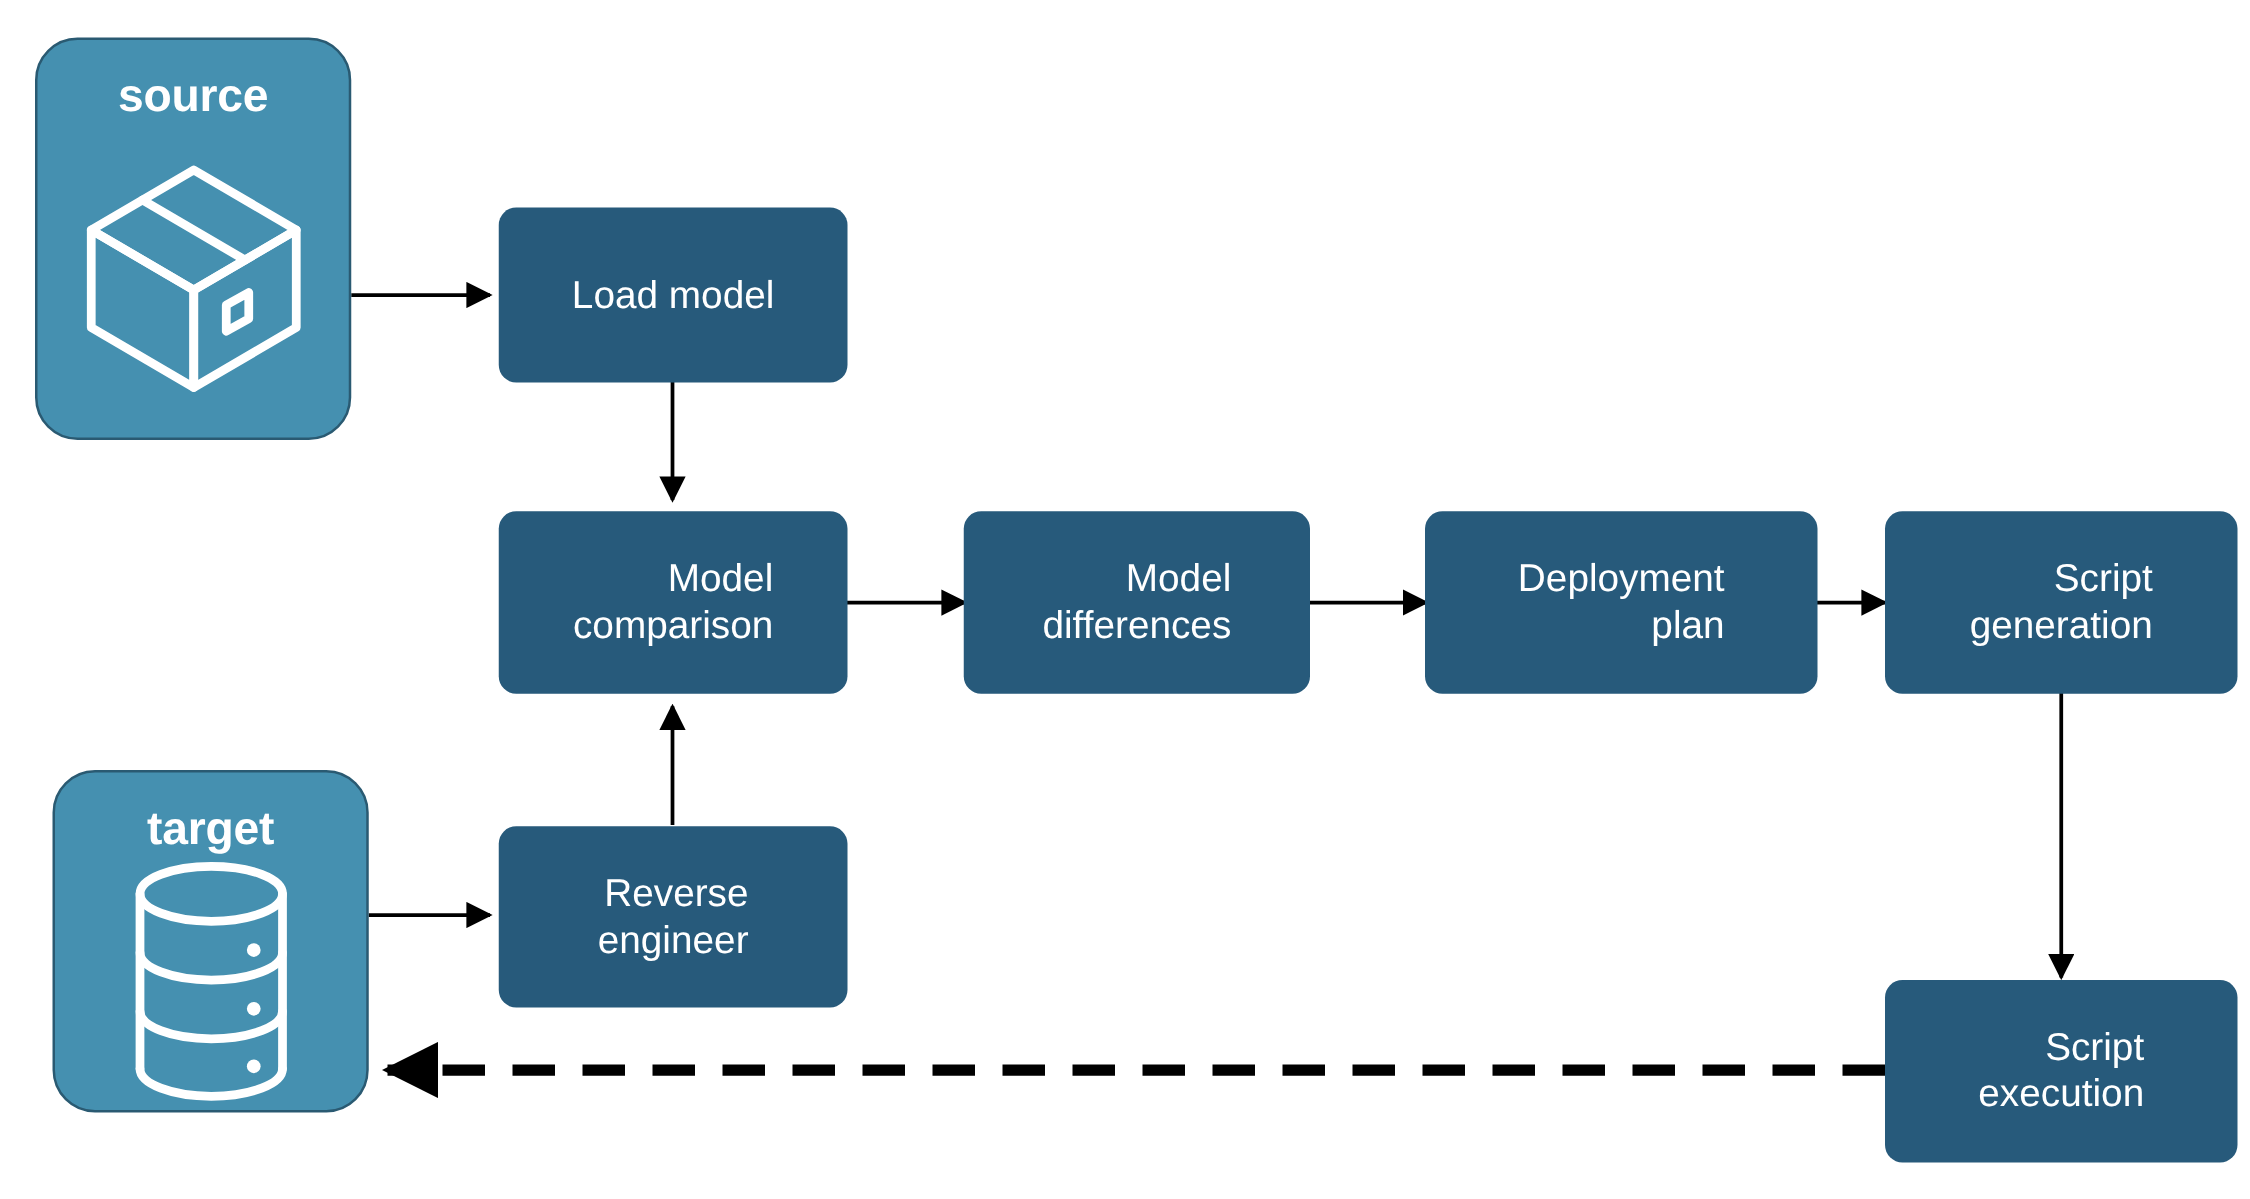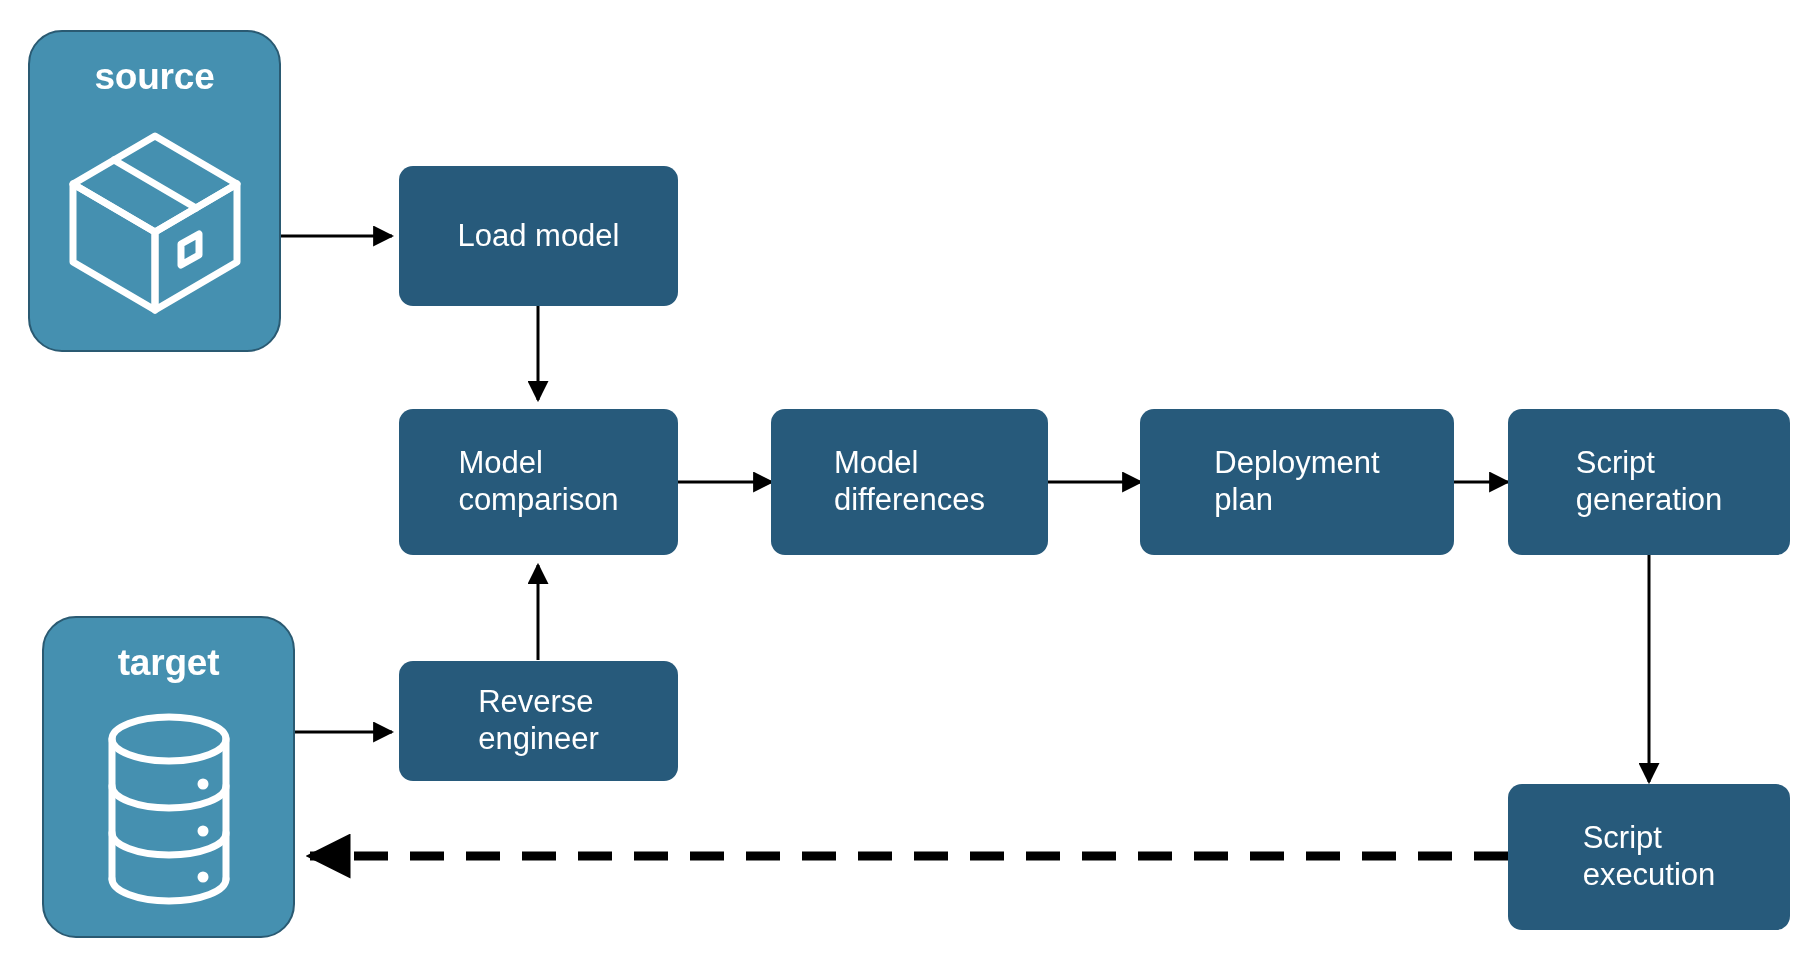--- a/index.html
+++ b/index.html
@@ -57,21 +57,21 @@
 
   
   .node {
     position: absolute;
     background: #275a7b;
     border-radius: 14px;
     box-sizing: border-box;
     display: flex;
     align-items: center;
     justify-content: center;
-    text-align: left;
+    text-align: right;
     color: #ffffff;
     font-size: 31px;
     line-height: 1.18;
     padding: 4px 4px;
     z-index: 2;
   }
   .node-label {
     display: block;
     white-space: pre-line;
   }
@@ -121,21 +121,21 @@
 
         <path d="M172 56 L172 134 L90 182 L90 104 Z"></path>
 
         <path d="M49 32 L131 80"></path>
 
         <path d="M116 116 L134 106 L134 127 L116 137 Z"></path>
       </svg>
     </span>
   </div>
 
-  <div class="endpoint" style="left:42px; top:616px; width:253px; height:322px;">
+  <div class="endpoint" style="left:42px; top:616px; width:253px; height:274px;">
     <span class="endpoint-label">target</span>
     <span class="endpoint-icon">
       <svg width="140" height="196" viewBox="0 0 140 196" xmlns="http://www.w3.org/2000/svg" fill="none" stroke="#ffffff" stroke-width="7" stroke-linejoin="round" stroke-linecap="round">
 
         <ellipse cx="70" cy="28" rx="57" ry="22"></ellipse>
 
         <path d="M13 28 L13 168"></path>
         <path d="M127 28 L127 168"></path>
 
         <path d="M13 168 A57 22 0 0 0 127 168"></path>
@@ -167,21 +167,21 @@
   <div class="node" style="left:1140px; top:409px; width:314px; height:146px;">
     <span class="node-label">Deployment
 plan</span>
   </div>
 
   <div class="node" style="left:1508px; top:409px; width:282px; height:146px;">
     <span class="node-label">Script
 generation</span>
   </div>
 
-  <div class="node" style="left:399px; top:661px; width:279px; height:120px;">
+  <div class="node" style="left:399px; top:661px; width:279px; height:145px;">
     <span class="node-label">Reverse
 engineer</span>
   </div>
 
   <div class="node" style="left:1508px; top:784px; width:282px; height:146px;">
     <span class="node-label">Script
 execution</span>
   </div>
 
 </div>

